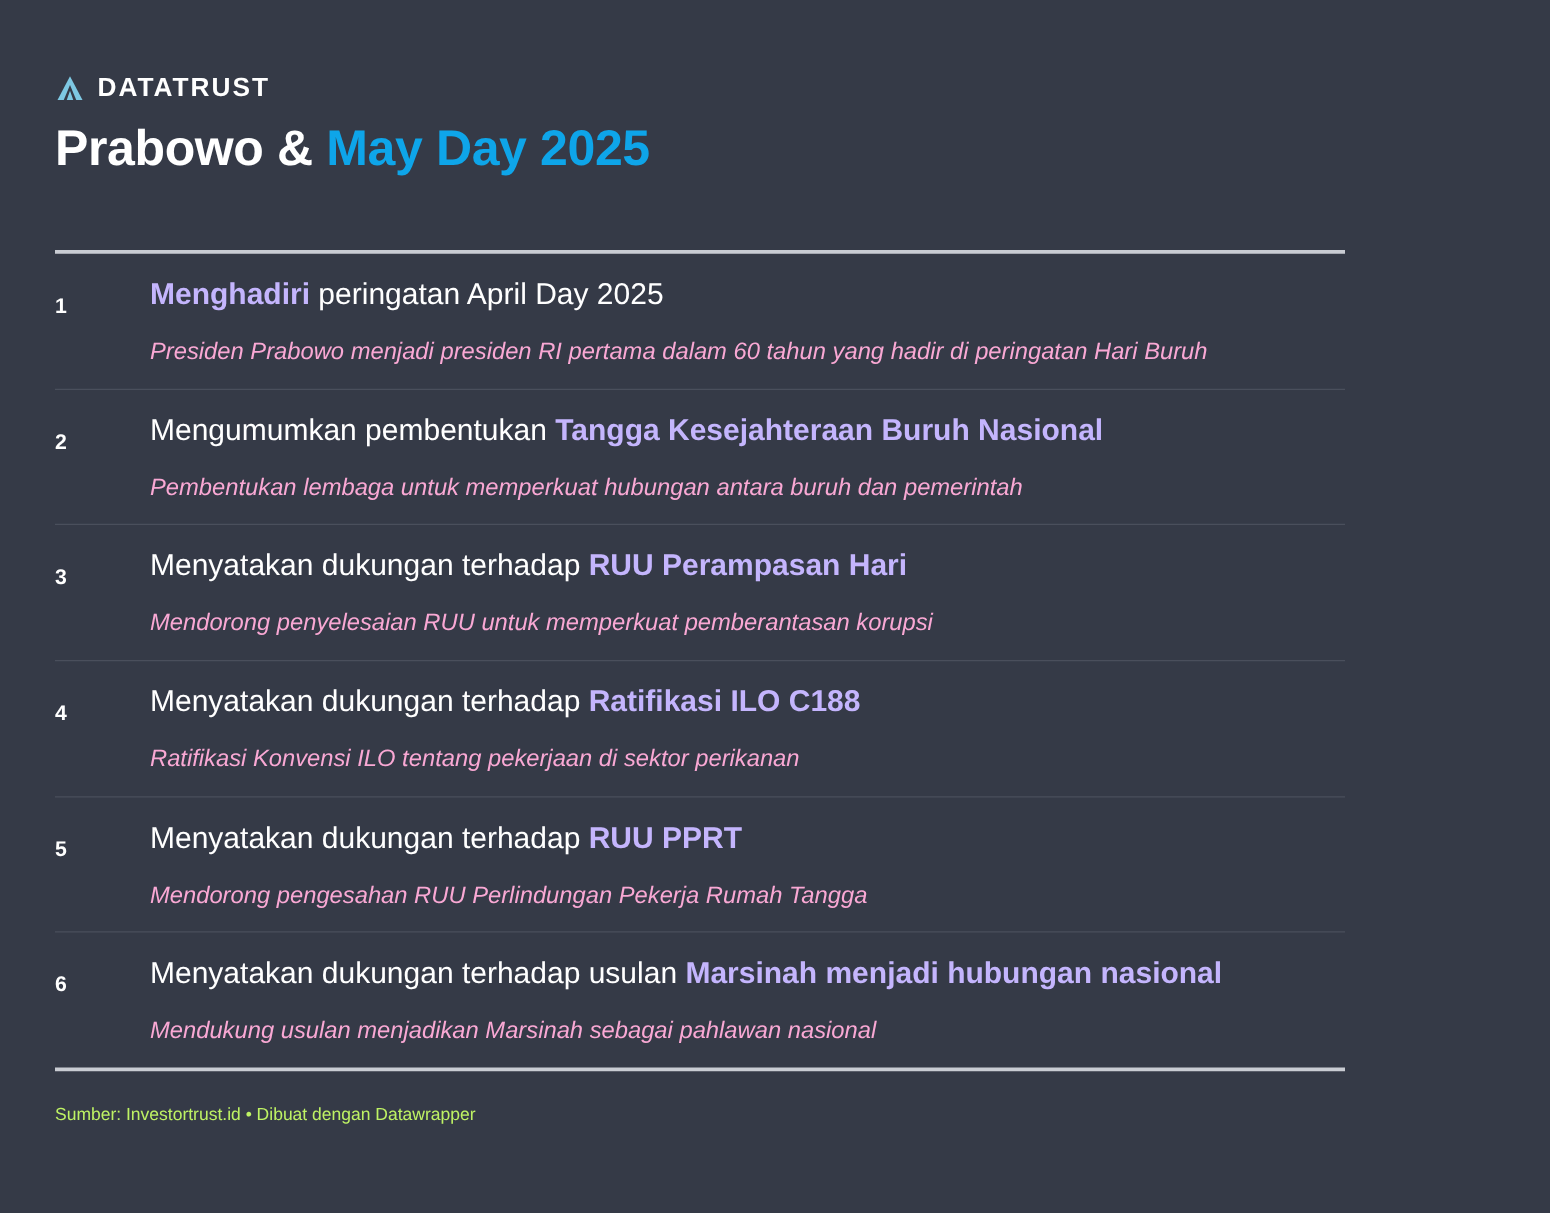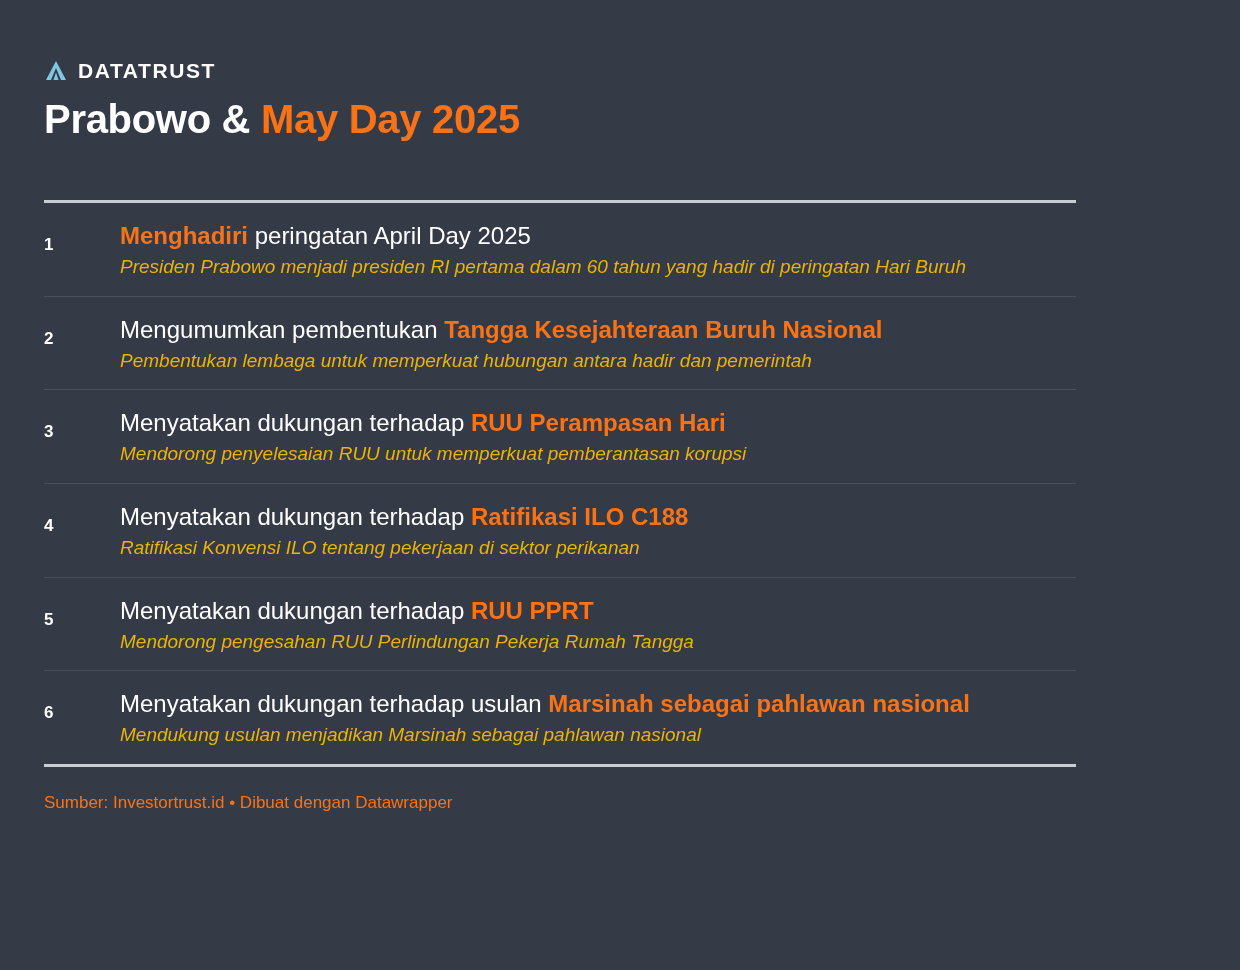--- a/index.html
+++ b/index.html
@@ -42,21 +42,21 @@
     letter-spacing: 1.6px;
   }
   .title {
     margin-top: 10px;
     font-size: 40px;
     font-weight: bold;
     color: #ffffff;
     letter-spacing: -0.3px;
     line-height: 1.15;
   }
-  .title .accent { color: #f97316; }
+  .title .accent { color: #0ea5e9; }
 
   
   .table {
     margin-top: 58px;
     border-top: 3px solid #c9ccd3;
   }
   .row {
     display: flex;
     align-items: flex-start;
     border-bottom: 1px solid #4a4f5c;
@@ -80,40 +80,40 @@
     flex: 1 1 auto;
     min-width: 0;
   }
   .row-title {
     color: #ffffff;
     font-size: 24px;
     line-height: 1.25;
     font-weight: normal;
   }
   .row-title .accent {
-    color: #f97316;
+    color: #c4b5fd;
     font-weight: bold;
   }
   .row-sub {
-    margin-top: 4px;
-    color: #eab308;
+    margin-top: 19px;
+    color: #f9a8d4;
     font-size: 19px;
     font-style: italic;
     line-height: 1.3;
   }
   .table-bottom {
     border-top: 3px solid #c9ccd3;
     margin-top: 0;
   }
 
   
   .footer {
     margin-top: 26px;
-    color: #f97316;
-    font-size: 17px;
+    color: #bef264;
+    font-size: 14px;
   }
 </style>
 </head>
 <body>
 
 <div class="page">
 
   <div class="brand">
     <span class="brand-mark">
       <svg width="24" height="24" viewBox="0 0 24 24" aria-hidden="true">
@@ -136,21 +136,21 @@
       <div class="row-body">
         <div class="row-title"><span class="accent">Menghadiri</span><span> peringatan April Day 2025</span></div>
         <div class="row-sub">Presiden Prabowo menjadi presiden RI pertama dalam 60 tahun yang hadir di peringatan Hari Buruh</div>
       </div>
     </div>
 
     <div class="row">
       <div class="row-num">2</div>
       <div class="row-body">
         <div class="row-title"><span>Mengumumkan pembentukan </span><span class="accent">Tangga Kesejahteraan Buruh Nasional</span></div>
-        <div class="row-sub">Pembentukan lembaga untuk memperkuat hubungan antara hadir dan pemerintah</div>
+        <div class="row-sub">Pembentukan lembaga untuk memperkuat hubungan antara buruh dan pemerintah</div>
       </div>
     </div>
 
     <div class="row">
       <div class="row-num">3</div>
       <div class="row-body">
         <div class="row-title"><span>Menyatakan dukungan terhadap </span><span class="accent">RUU Perampasan Hari</span></div>
         <div class="row-sub">Mendorong penyelesaian RUU untuk memperkuat pemberantasan korupsi</div>
       </div>
     </div>
@@ -167,21 +167,21 @@
       <div class="row-num">5</div>
       <div class="row-body">
         <div class="row-title"><span>Menyatakan dukungan terhadap </span><span class="accent">RUU PPRT</span></div>
         <div class="row-sub">Mendorong pengesahan RUU Perlindungan Pekerja Rumah Tangga</div>
       </div>
     </div>
 
     <div class="row">
       <div class="row-num">6</div>
       <div class="row-body">
-        <div class="row-title"><span>Menyatakan dukungan terhadap usulan </span><span class="accent">Marsinah sebagai pahlawan nasional</span></div>
+        <div class="row-title"><span>Menyatakan dukungan terhadap usulan </span><span class="accent">Marsinah menjadi hubungan nasional</span></div>
         <div class="row-sub">Mendukung usulan menjadikan Marsinah sebagai pahlawan nasional</div>
       </div>
     </div>
 
   </div>
 
   <div class="table-bottom"></div>
 
   <div class="footer">Sumber: Investortrust.id • Dibuat dengan Datawrapper</div>
 

